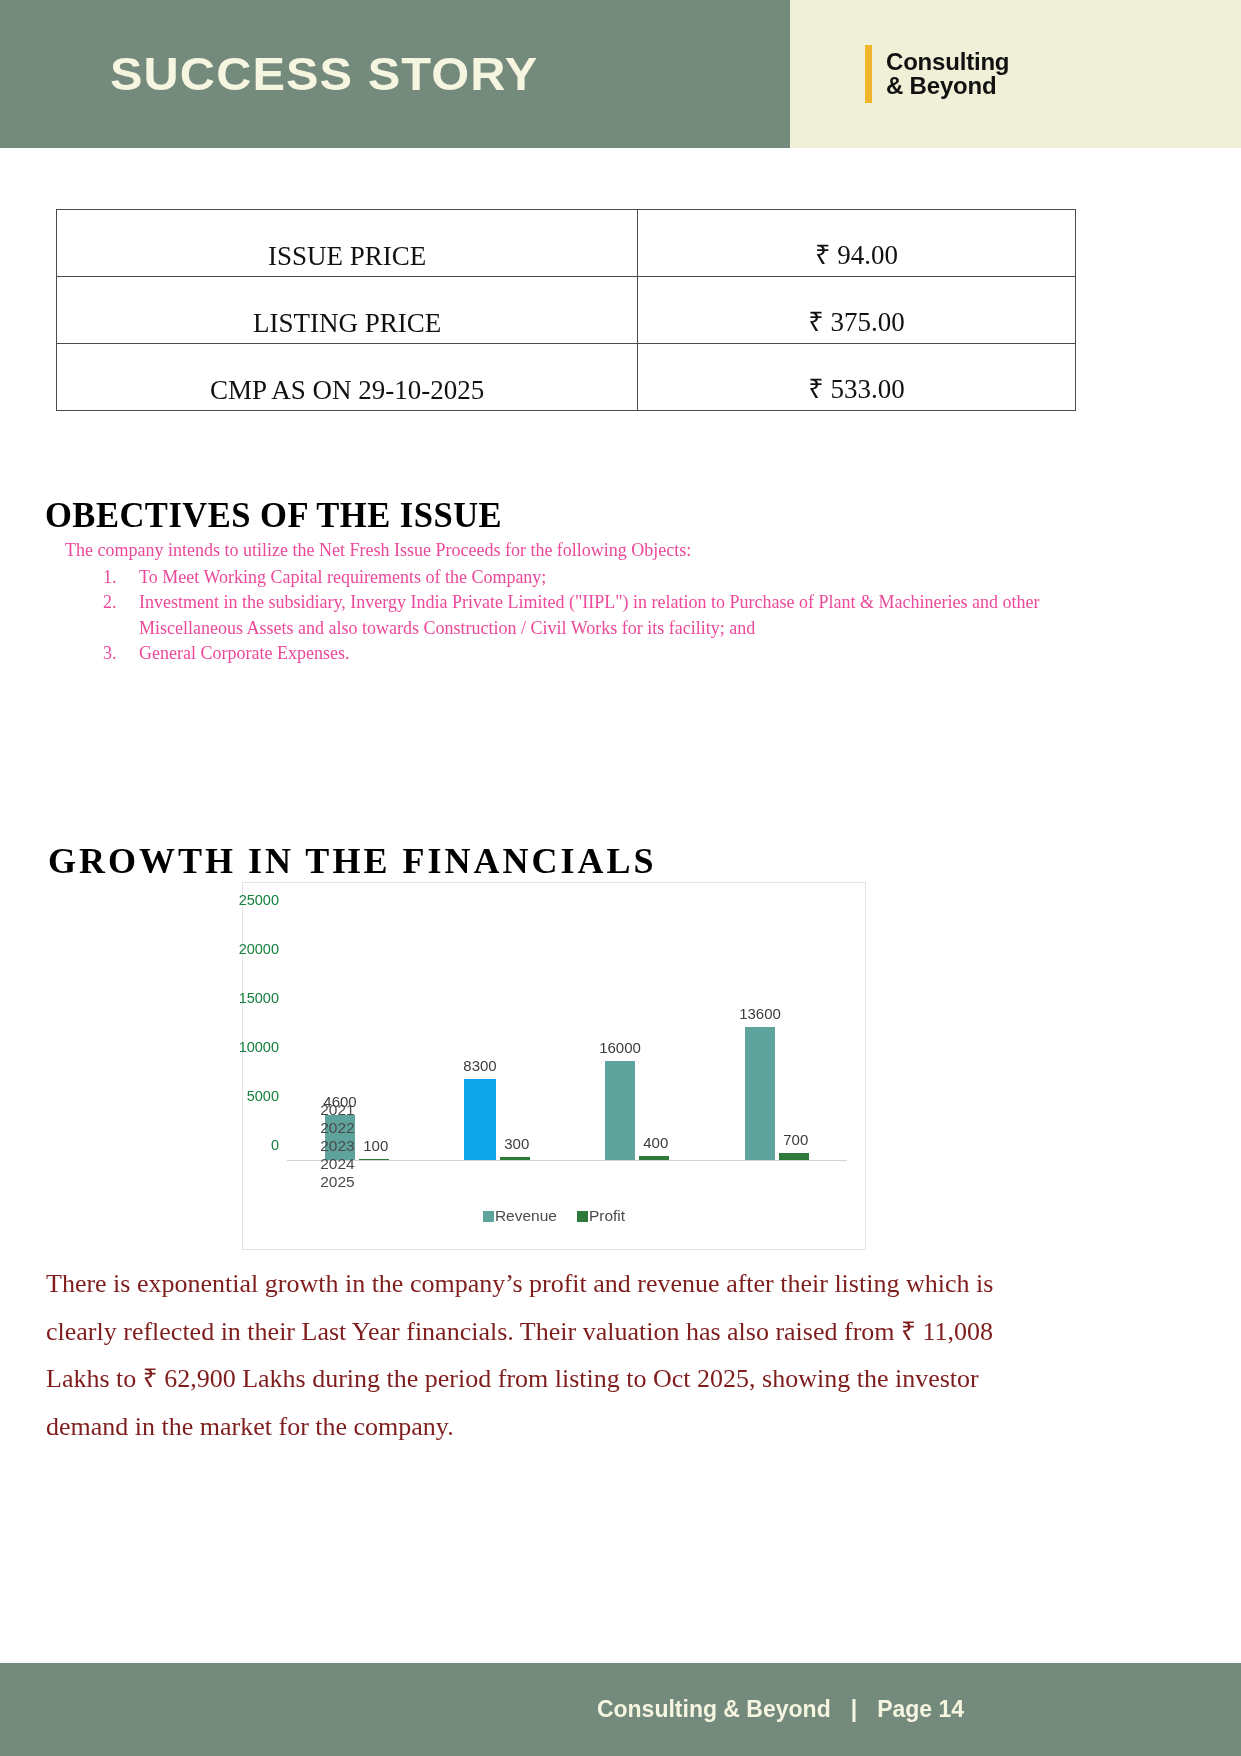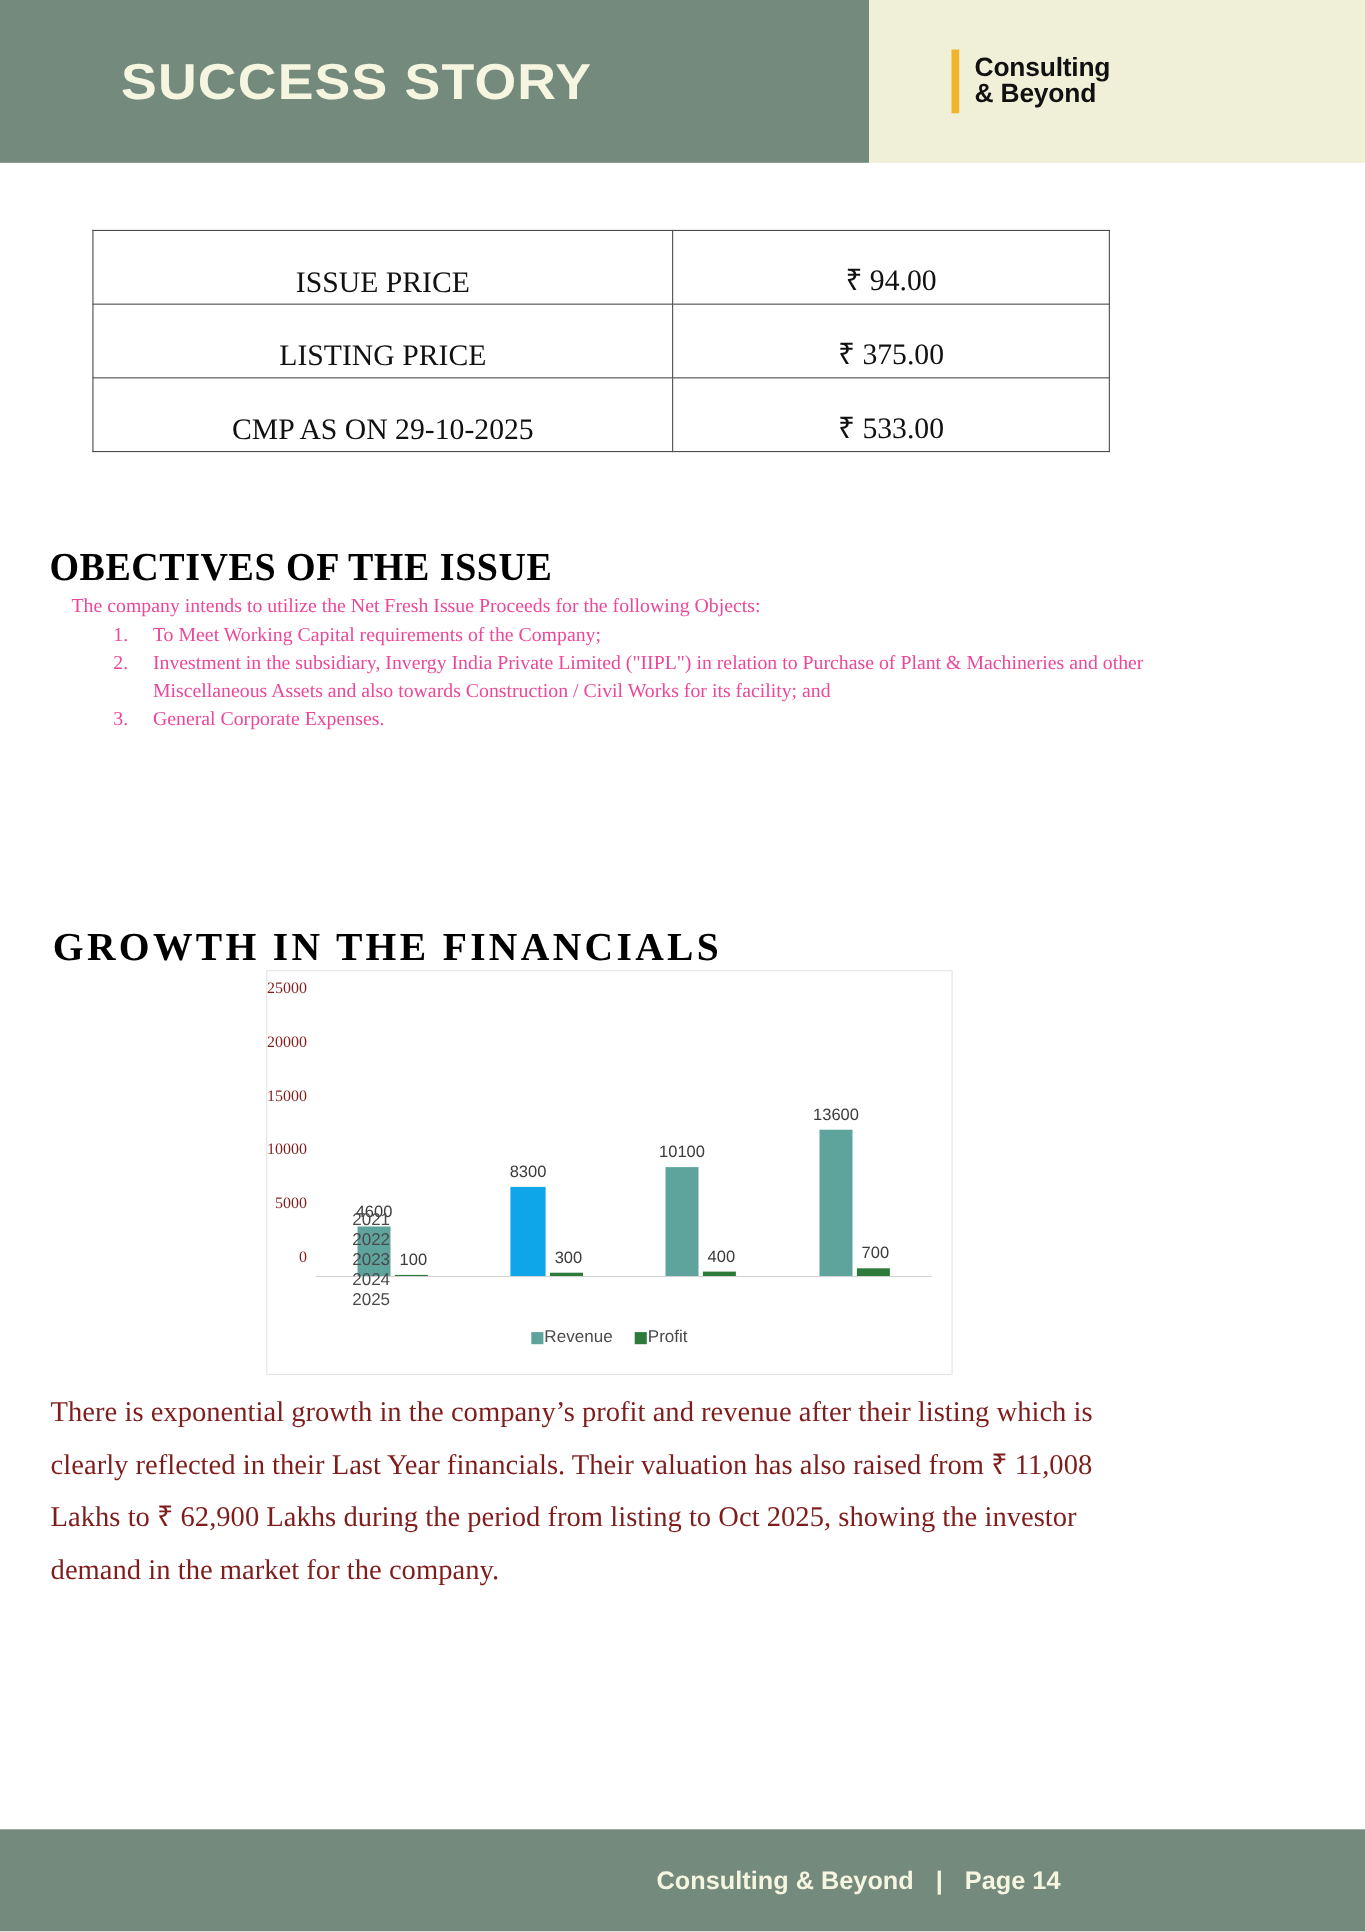--- a/index.html
+++ b/index.html
@@ -46,21 +46,21 @@
     letter-spacing:-0.2px;
     position:relative;
   }
   #logo-text .ghost {
     position:absolute; left:4px; top:-6px; color:#ffffff; z-index:-1;
     white-space:pre;
   }
 
   
   #price-table {
-    position:absolute; left:84px; top:209px; width:925px;
+    position:absolute; left:56px; top:209px; width:1020px;
     border-collapse:collapse;
   }
   #price-table td {
     border:1px solid #4b4b4b;
     height:67px;
     vertical-align:bottom;
     padding-bottom:4px;
     text-align:center;
     font-size:27px;
     color:#111;
@@ -106,22 +106,22 @@
   
   #chart-box {
     position:absolute; left:242px; top:882px; width:624px; height:368px;
     border:1px solid #e3e3e3; background:#ffffff;
   }
   #chart-plot {
     position:absolute; left:44px; top:18px; right:18px; bottom:88px;
   }
   .y-label {
     position:absolute; right:calc(100% + 8px);
-    font-family:Liberation Serif, serif;
-    font-size:14.5px; color:#7f1d1d; white-space:nowrap;
+    font-family:Liberation Sans, sans-serif;
+    font-size:14.5px; color:#15803d; white-space:nowrap;
     transform:translateY(-50%);
   }
   #x-axis-line {
     position:absolute; left:0; right:0; bottom:0; height:1px; background:#d4d4d4;
   }
   #bars {
     position:absolute; left:0; right:0; bottom:1px; top:0;
     display:flex; align-items:flex-end; justify-content:space-around;
   }
   .group {
@@ -250,21 +250,21 @@
         <div class="group">
           <div class="bar rev" style="height: 31.3208%; background: #0ea5e9; padding-left: 32px;">
             <span class="bar-label">8300</span>
           </div>
           <div class="bar pro" style="height: 1.13208%; background: rgb(45, 122, 59);">
             <span class="bar-label">300</span>
           </div>
         </div>
         <div class="group">
           <div class="bar rev" style="height: 38.1132%; background: rgb(95, 163, 157);">
-            <span class="bar-label">10100</span>
+            <span class="bar-label">16000</span>
           </div>
           <div class="bar pro" style="height: 1.50943%; background: rgb(45, 122, 59);">
             <span class="bar-label">400</span>
           </div>
         </div>
         <div class="group">
           <div class="bar rev" style="height: 51.3208%; background: rgb(95, 163, 157);">
             <span class="bar-label">13600</span>
           </div>
           <div class="bar pro" style="height: 2.64151%; background: rgb(45, 122, 59);">

